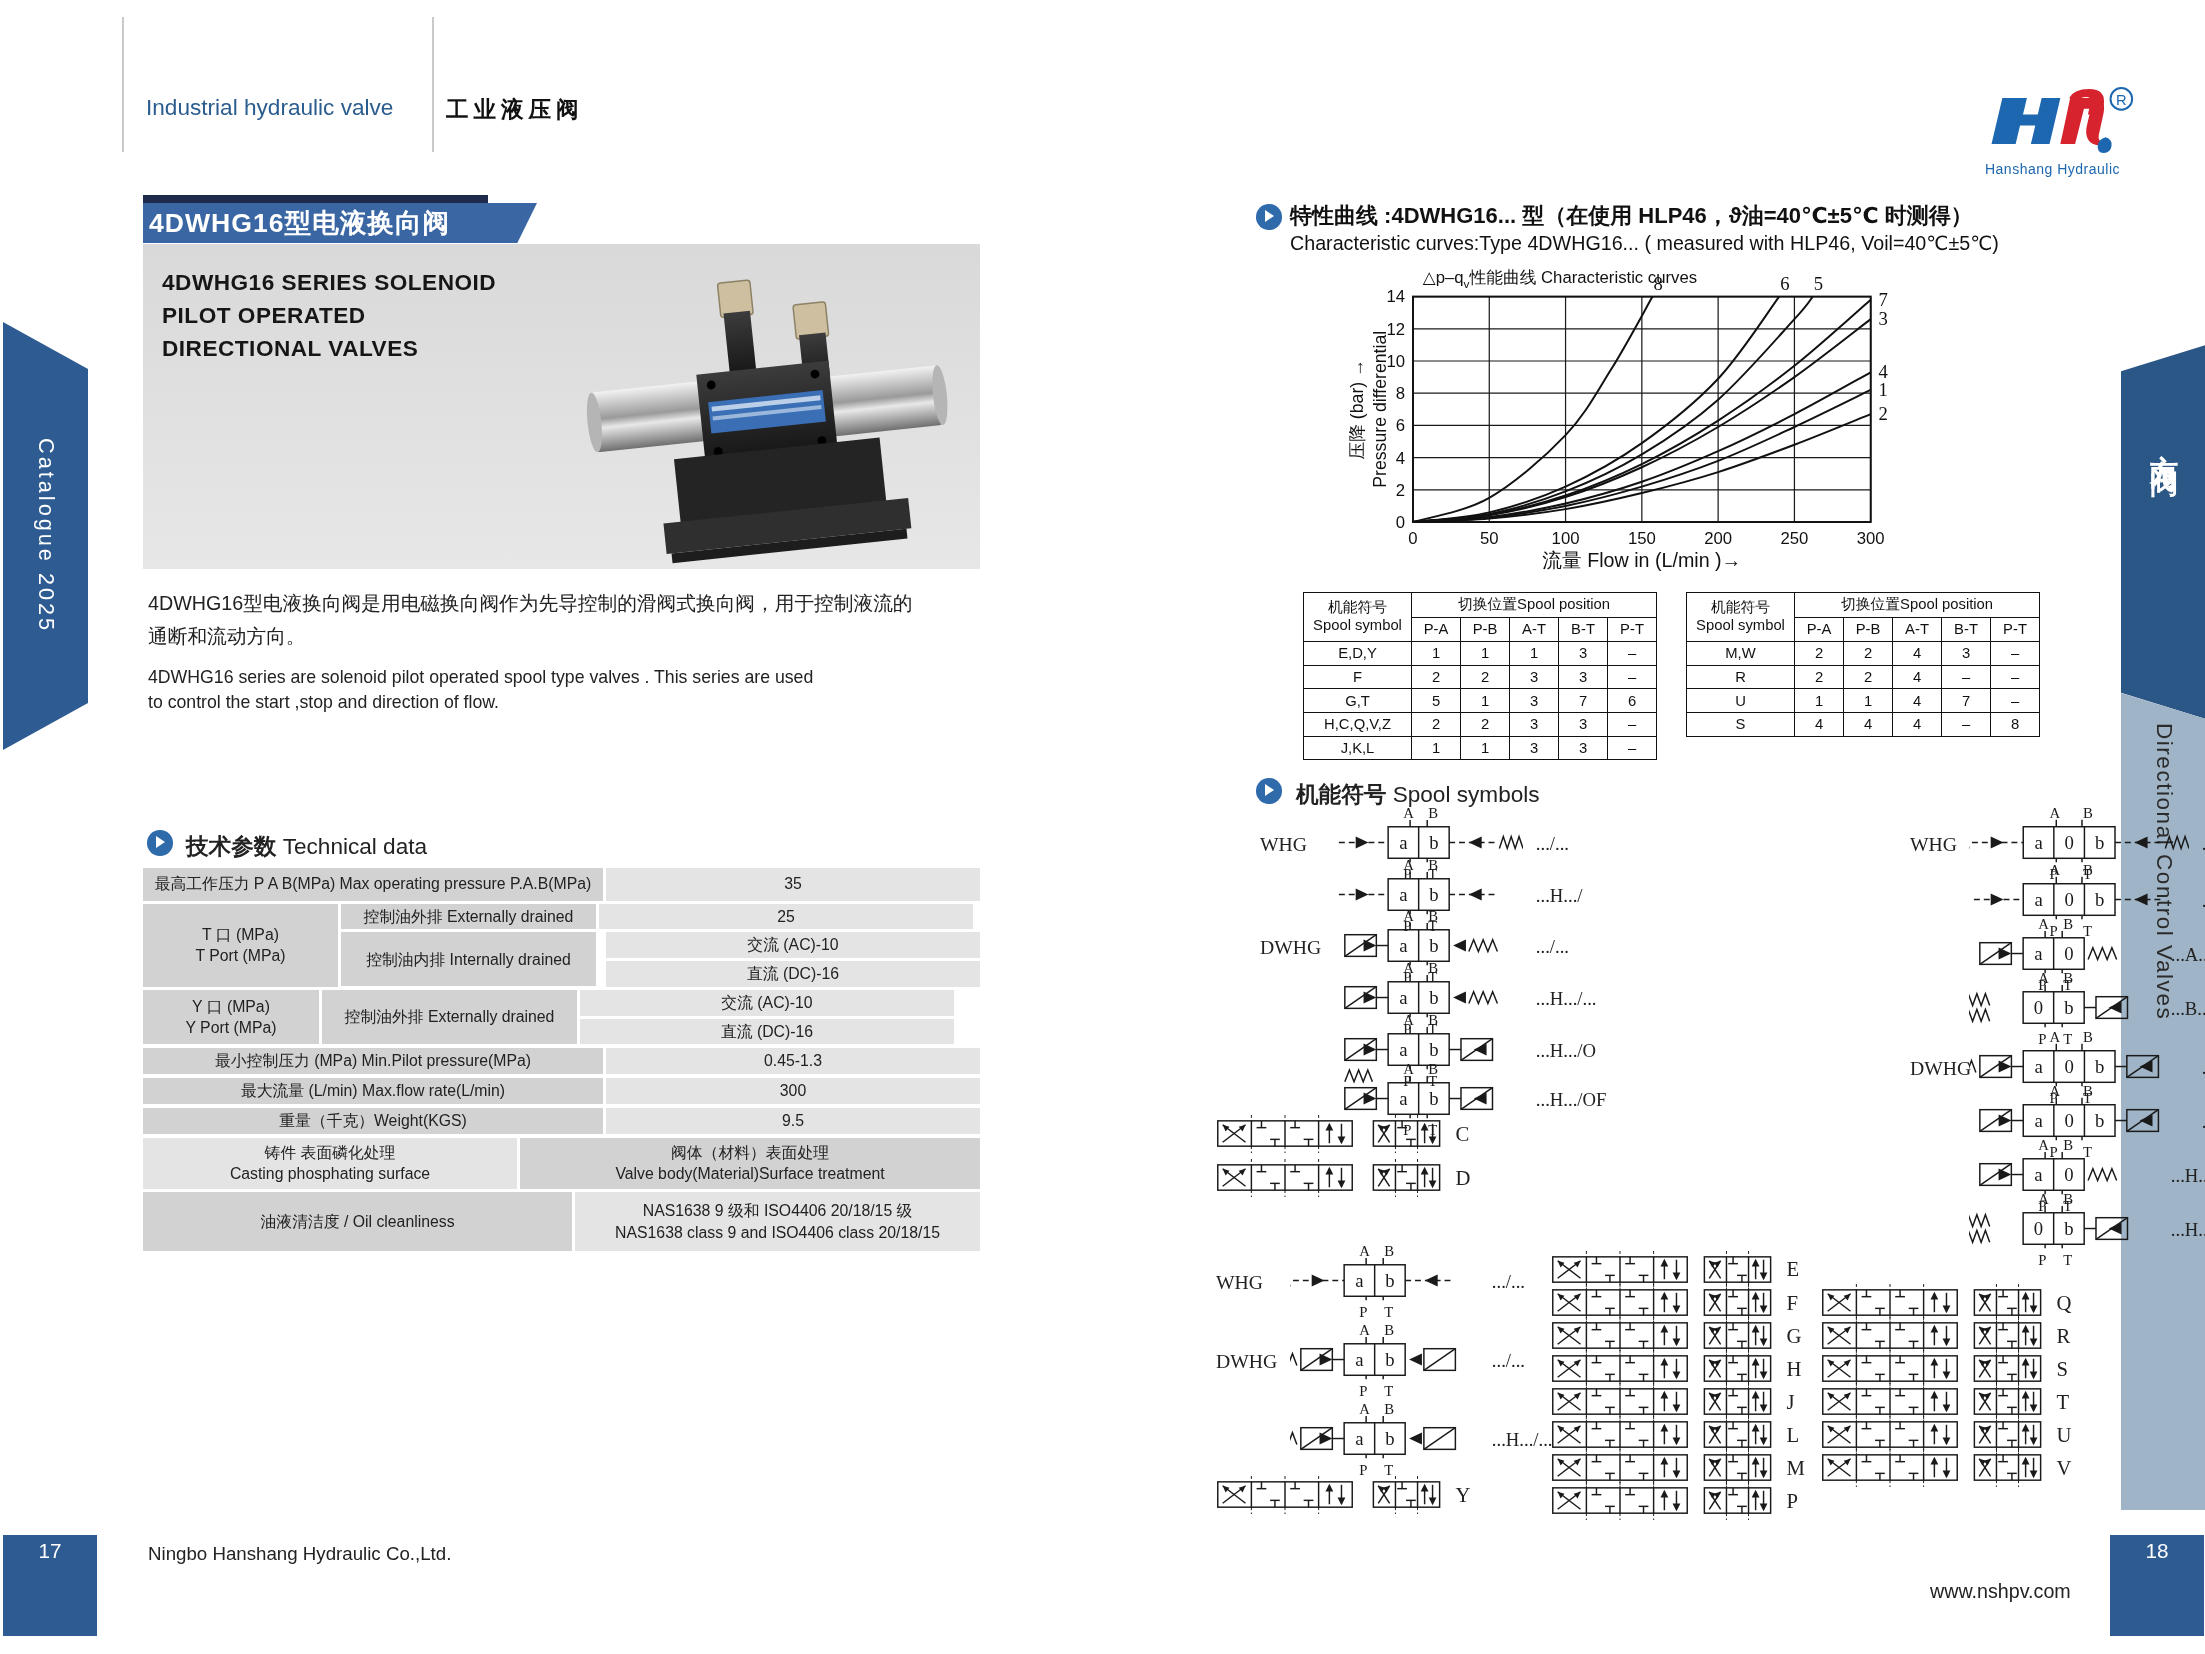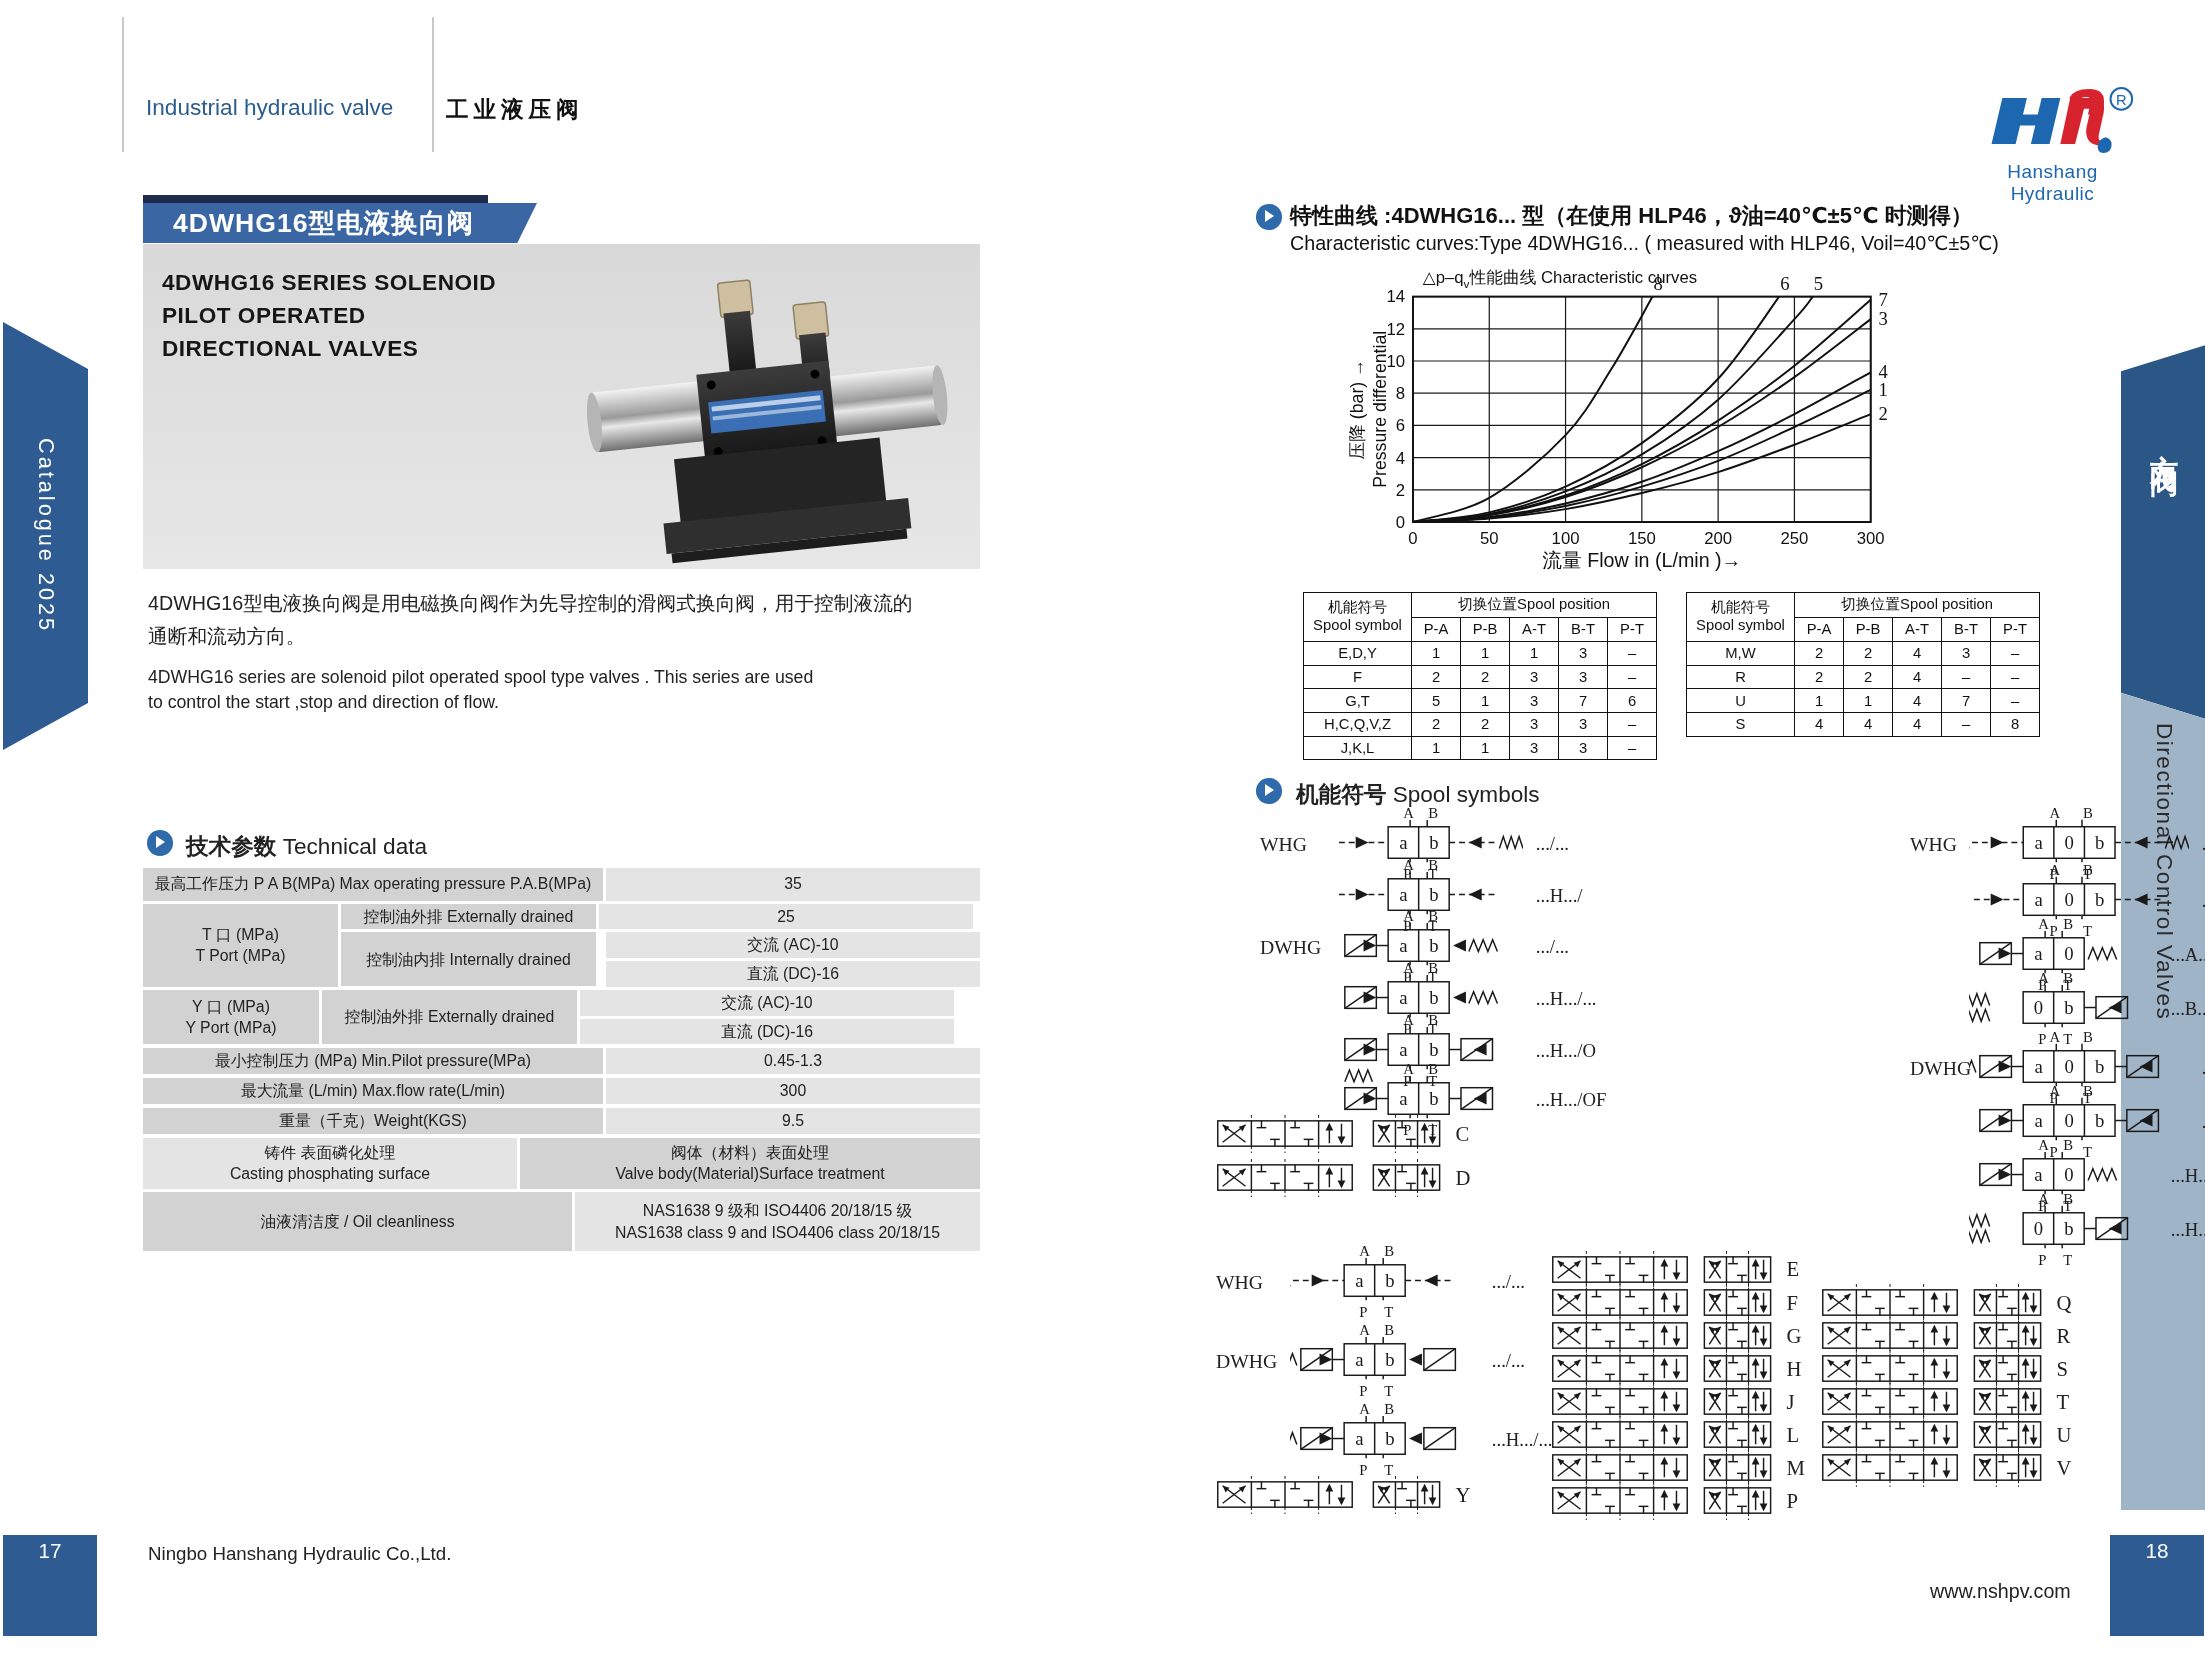--- a/index.html
+++ b/index.html
@@ -4,36 +4,36 @@
 <style>
   html,body{margin:0;padding:0;background:#fff;}
   body{width:2205px;height:1655px;position:relative;font-family:"Liberation Sans","DejaVu Sans",sans-serif;color:#1a1a1a;overflow:hidden;}
   .abs{position:absolute;}
   .vline{position:absolute;width:1.5px;background:#c9c9c9;}
   .hdr-en{position:absolute;left:146px;top:95px;font-size:22.6px;color:#2b5c8e;}
   .hdr-zh{position:absolute;left:446px;top:94px;font-size:22.6px;color:#111;font-weight:600;letter-spacing:4.9px;}
   
   .logo{position:absolute;left:1964px;top:84px;width:177px;text-align:center;}
   .logo-mark{position:relative;height:74px;}
-  .logo-sub{font-size:19px;color:#1d66b0;margin-top:3px;letter-spacing:0.5px;}
+  .logo-sub{font-size:14px;color:#1d66b0;margin-top:3px;letter-spacing:0.5px;}
   
   .flag-left{position:absolute;left:3px;top:322px;width:85px;height:428px;background:#2e5c92;
     clip-path:polygon(0 0,100% 11%,100% 89%,0 100%);display:flex;align-items:center;justify-content:center;}
   .flag-left span{writing-mode:vertical-rl;color:#fff;font-size:21.7px;letter-spacing:3px;}
   
   .flag-right{position:absolute;left:2121px;top:345px;width:85px;height:374px;background:#2b5786;
     clip-path:polygon(0 7%,100% 0,100% 100%,0 93%);display:flex;align-items:flex-start;justify-content:center;}
   .flag-right span{writing-mode:vertical-rl;color:#fff;font-size:28.6px;letter-spacing:6.9px;margin-top:86px;font-weight:600;}
   .band-right{position:absolute;left:2121px;top:693px;width:85px;height:817px;background:#9fb4c6;
     clip-path:polygon(0 0,100% 3.2%,100% 100%,0 100%);display:flex;justify-content:center;}
   .band-right span{writing-mode:vertical-rl;color:#2b2b2b;font-size:22.6px;margin-top:29.5px;letter-spacing:1.5px;}
   
   .navy-strip{position:absolute;left:143px;top:195px;width:345px;height:7.9px;background:#1e2b4a;}
   .banner{position:absolute;left:143px;top:203px;width:394px;height:40px;background:#3a67a3;
-    clip-path:polygon(0 0,100% 0,95% 100%,0 100%);color:#fff;font-size:26.6px;font-weight:600;line-height:40px;padding-left:30px;box-sizing:border-box;letter-spacing:1px;}
+    clip-path:polygon(0 0,100% 0,95% 100%,0 100%);color:#fff;font-size:26.6px;font-weight:600;line-height:40px;padding-left:6px;box-sizing:border-box;letter-spacing:1px;}
   .panel{position:absolute;left:143px;top:244px;width:837px;height:325px;background:linear-gradient(#d9d9d9,#e7e7e7);}
   .series-title{position:absolute;left:162px;top:266px;font-size:22.6px;font-weight:700;color:#161616;line-height:33px;letter-spacing:0.5px;}
   .desc-zh{position:absolute;left:148px;top:587px;width:837px;font-size:19.7px;line-height:33px;color:#222;}
   .desc-en{position:absolute;left:148px;top:665px;width:837px;font-size:17.7px;line-height:24.6px;color:#222;}
   
   .sec-icon{position:absolute;width:25.6px;height:25.6px;border-radius:50%;background:#2f6bab;}
   .sec-icon:after{content:"";position:absolute;left:9.4px;top:5.9px;border-left:9.8px solid #fff;border-top:6.9px solid transparent;border-bottom:6.9px solid transparent;}
   .sec-head{position:absolute;font-size:22.6px;color:#222;}
   .sec-head b{font-weight:700;}
   

